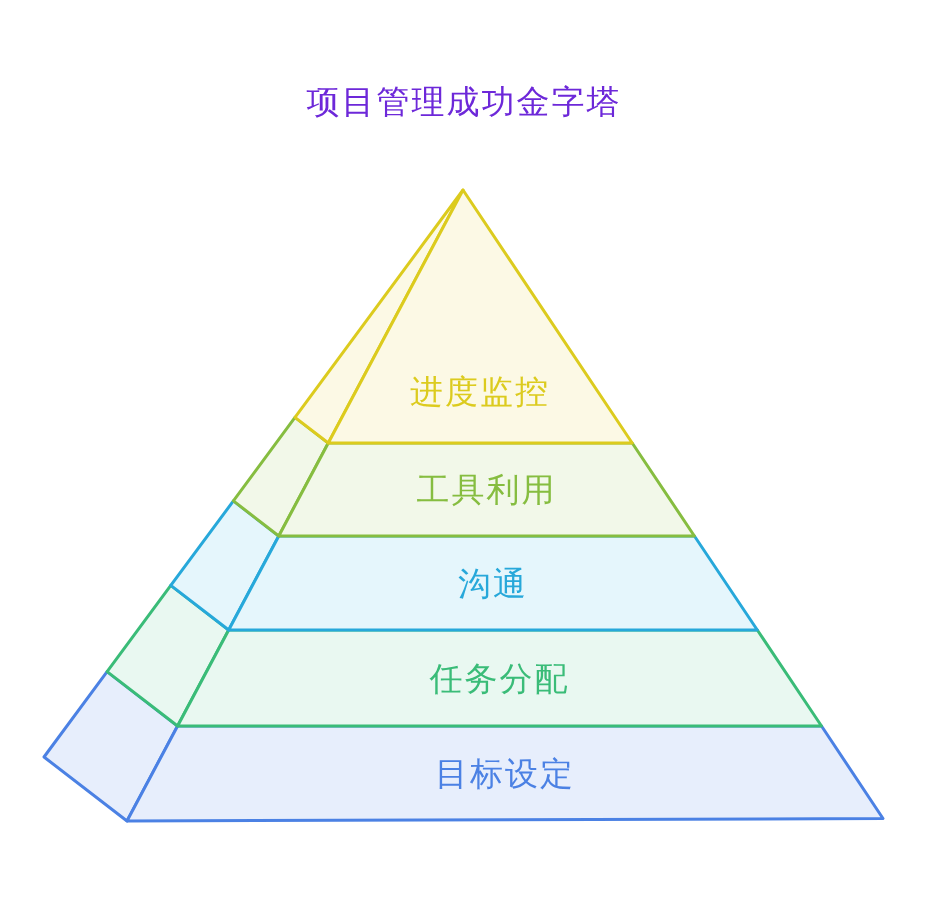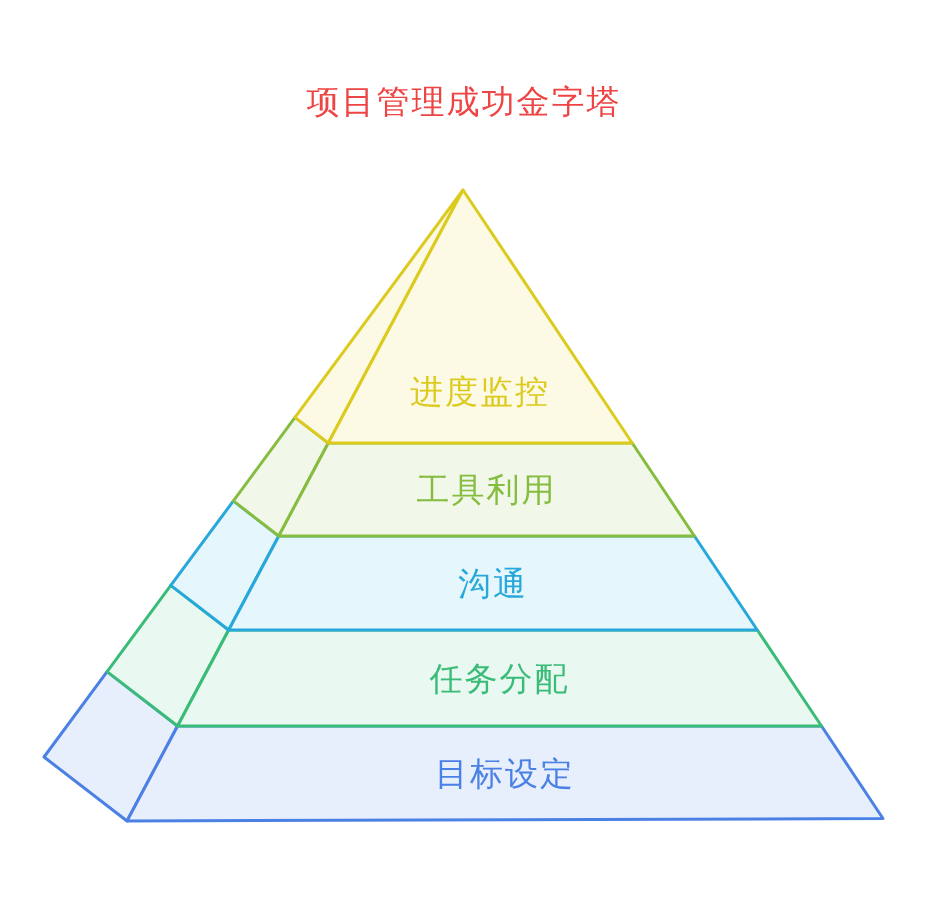--- a/index.html
+++ b/index.html
@@ -42,21 +42,21 @@
     font-size: 33px;
     letter-spacing: 2px;
     text-anchor: middle;
   }
 </style>
 </head>
 <body>
 
 <div class="stage" style="background: rgb(255, 255, 255);">
 
-  <div class="diagram-title" style="color: #ef4444;">项目管理成功金字塔</div>
+  <div class="diagram-title" style="color: #6d28d9;">项目管理成功金字塔</div>
 
   <svg class="pyramid" width="928" height="907" viewBox="0 0 928 907">
 
     <g>
       <polygon points="107.1,671.6 177.6,726 127,821 44,757" fill="#E7EEFC" stroke="#4B81E4"></polygon>
       <polygon points="177.6,726 821.5,726 883,818.5 127,821" fill="#E7EEFC" stroke="#4B81E4"></polygon>
     </g>
 
     <g>
       <polygon points="170.8,585.4 228.7,630 177.6,726 107.1,671.6" fill="#E9F8F1" stroke="#3ABC78"></polygon>

